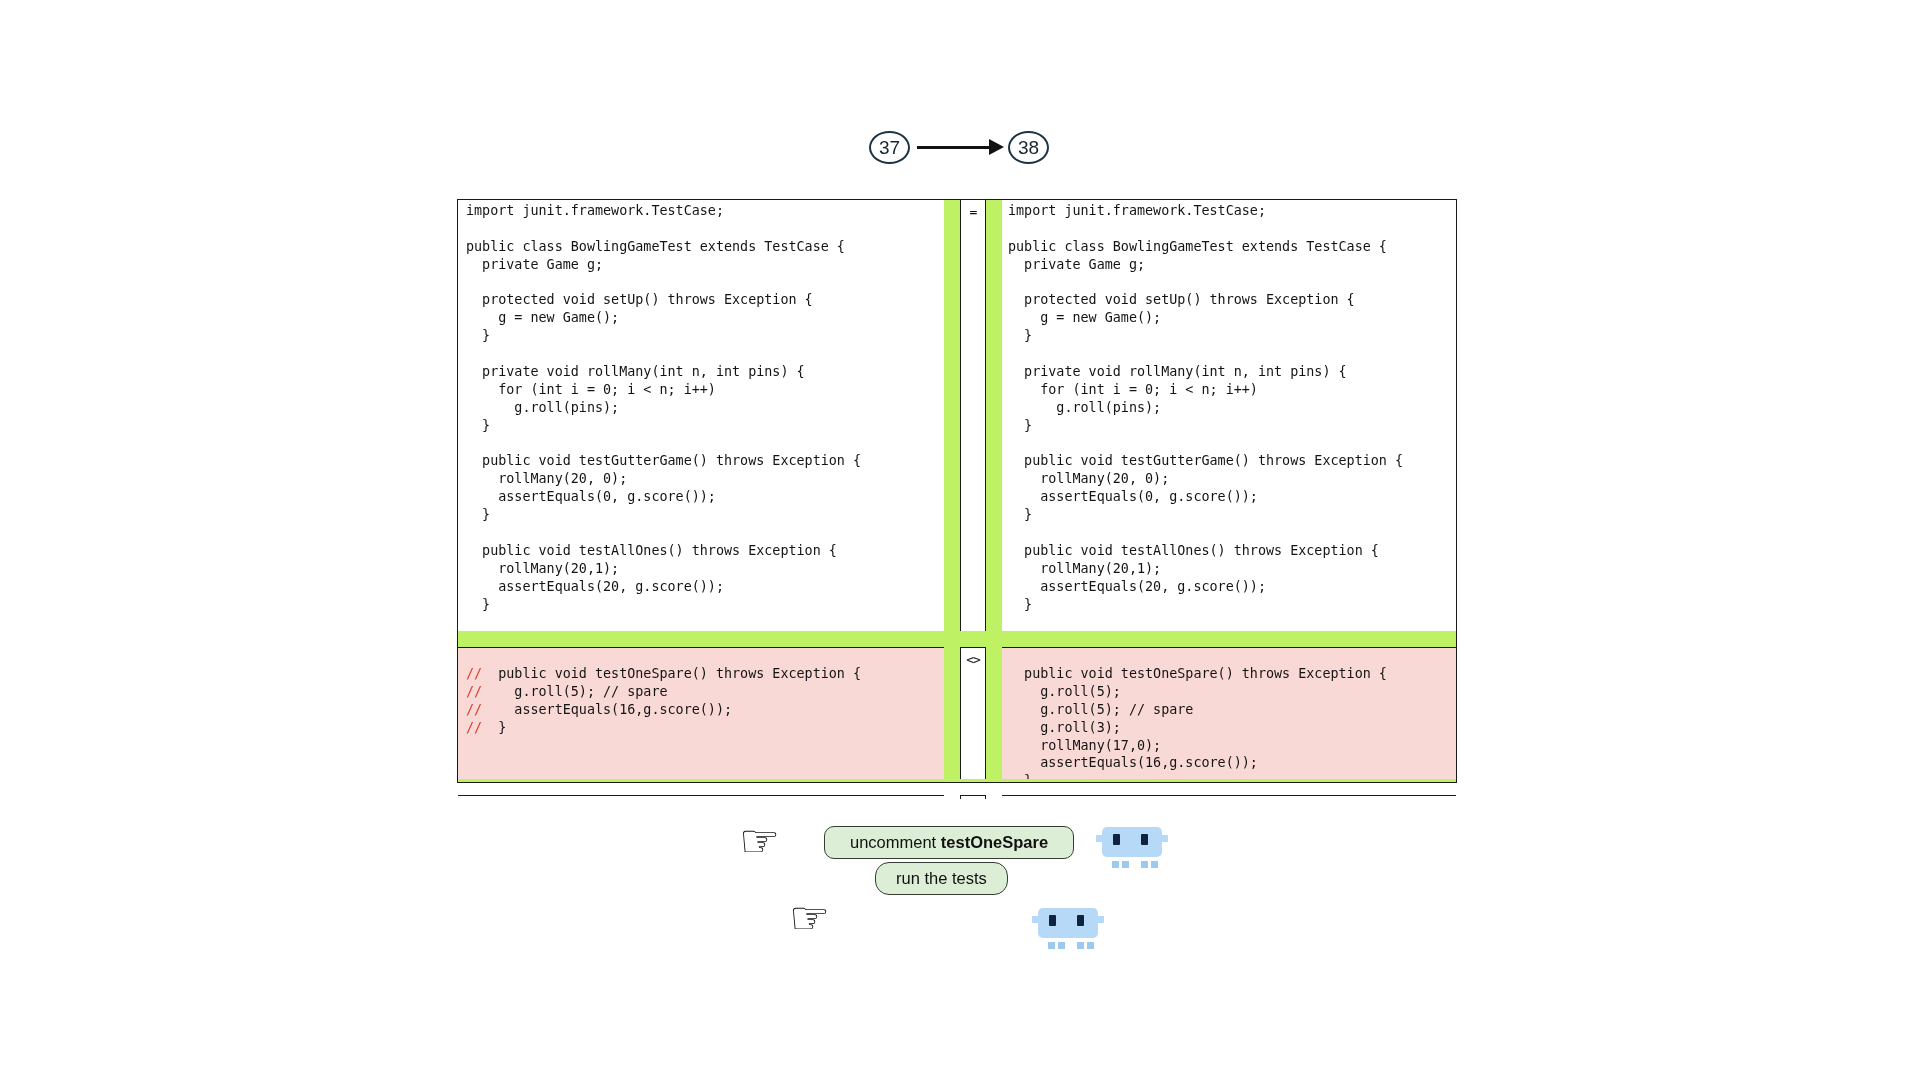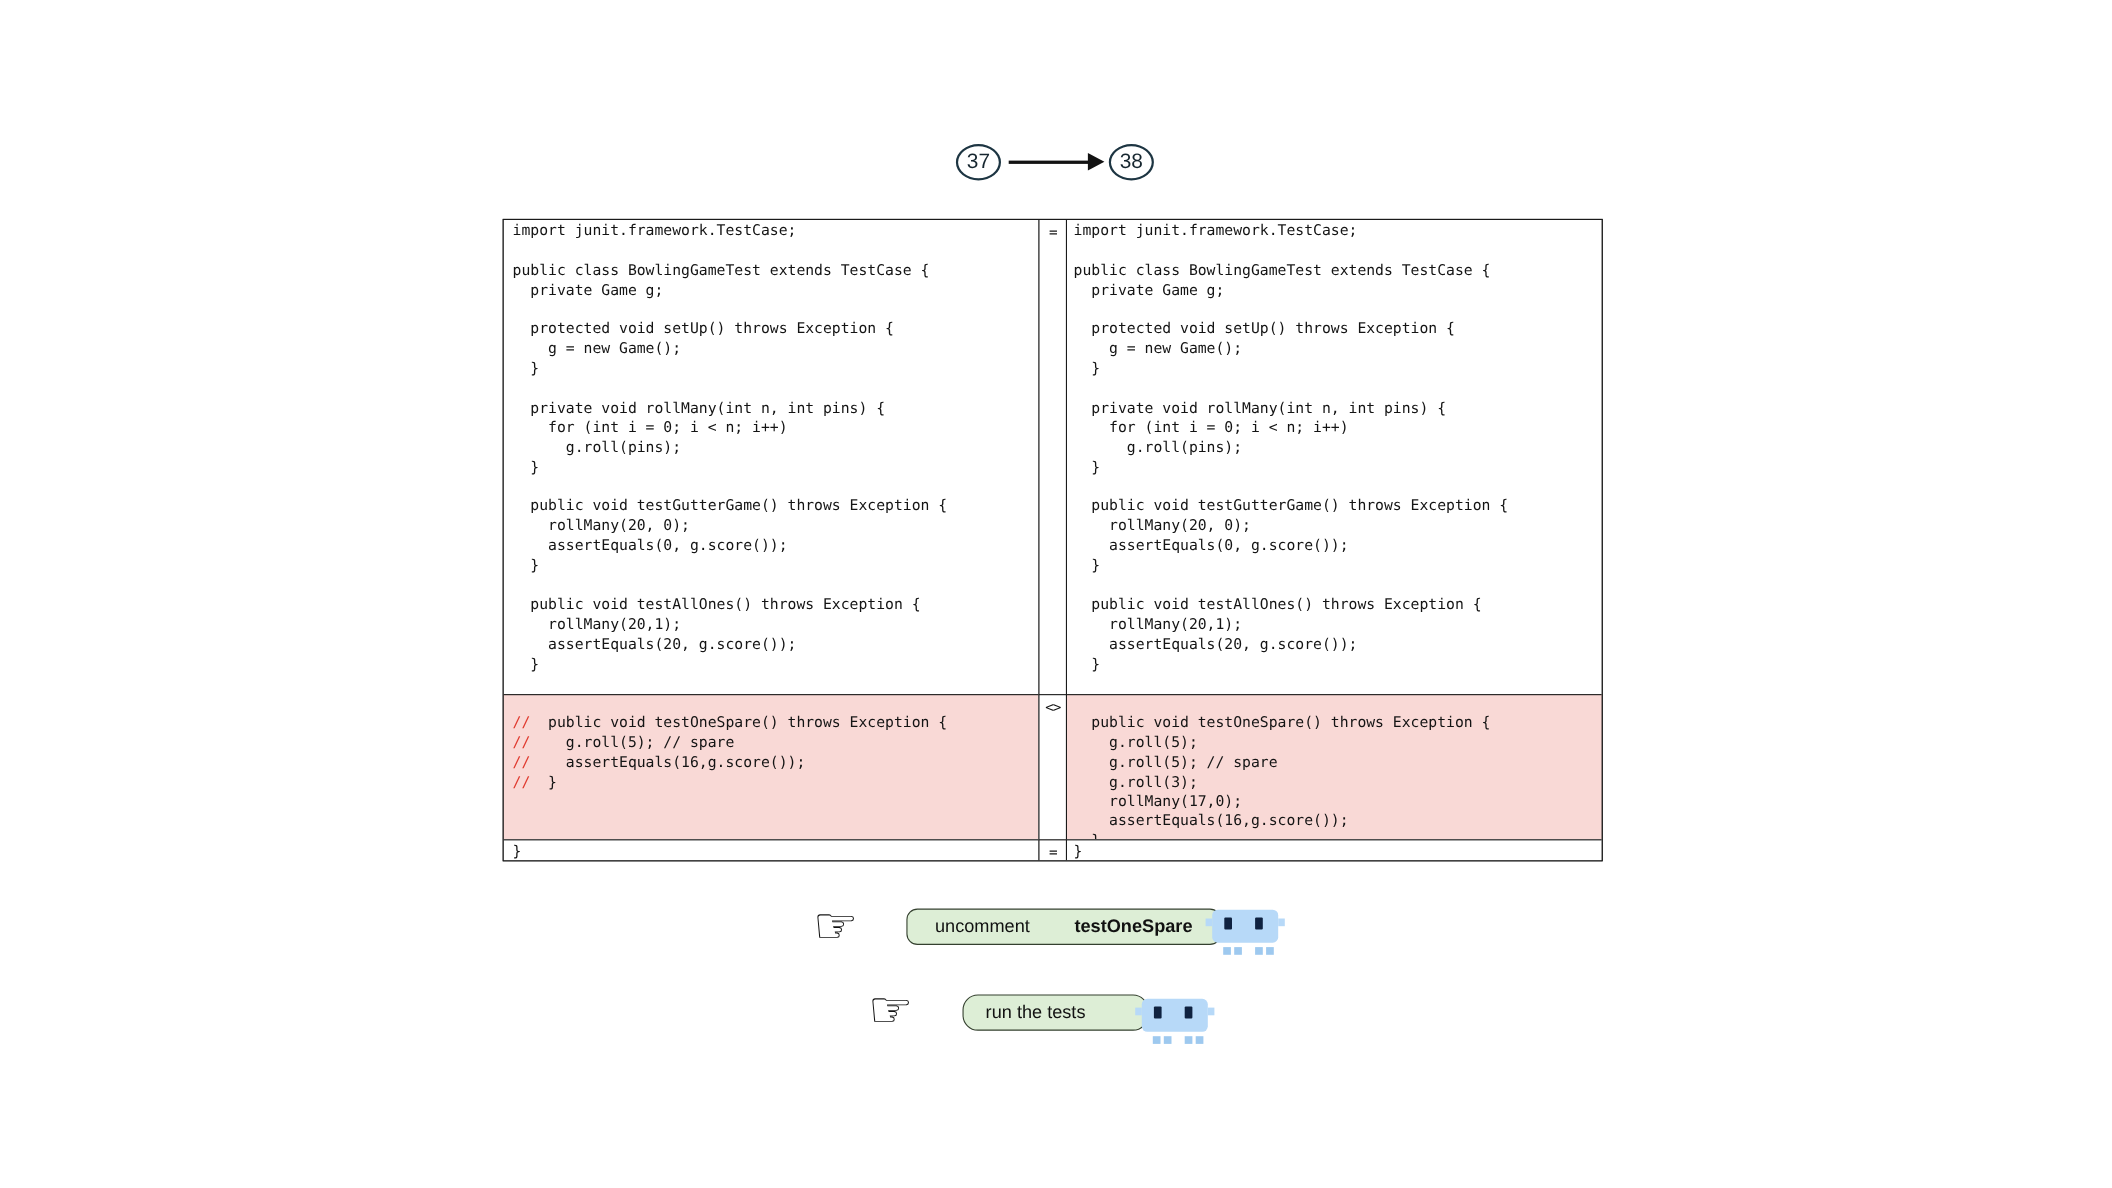--- a/index.html
+++ b/index.html
@@ -14,21 +14,21 @@
   #c37{left:869px;top:131px;}
   #c38{left:1008px;top:131px;}
   .arrowline{position:absolute;left:917px;top:146px;width:74px;height:3.4px;background:#121212;}
   .arrowhead{position:absolute;left:989px;top:139.2px;width:0;height:0;
              border-left:15px solid #121212;border-top:8.6px solid transparent;border-bottom:8.6px solid transparent;}
 
   
   #difftable{position:absolute;left:457px;top:199px;width:1000px;height:584px;
              box-sizing:border-box;border:1.7px solid var(--table_border,#1a1a1a);
              display:grid;grid-template-columns:486px 26px 1fr;grid-template-rows:431px 132px 1fr;
-             background:#000000;}
+             background:#bef264;gap:16px;}
   .cell{box-sizing:border-box;overflow:hidden;background:#fff;}
   .cell.bt{border-top:1.4px solid var(--table_border,#1a1a1a);}
   .cell.gutter{border-left:1.4px solid var(--table_border,#1a1a1a);
                border-right:1.4px solid var(--table_border,#1a1a1a);
                text-align:center;padding-top:3px;
                font:13px/17px "DejaVu Sans Mono","Liberation Mono",monospace;color:#111;}
   .cell.gutter .marker{letter-spacing:-1px;}
   .cell.code{font:13.4px/17.9px "DejaVu Sans Mono","Liberation Mono",monospace;color:#141414;
              padding:2px 4px 0 8px;}
   .cell.code.right{padding-left:6px;}
@@ -36,24 +36,24 @@
   .line{height:17.9px;white-space:pre;}
   .cmt{color:var(--comment_red,#e03a2e);}
 
   
   .hand{position:absolute;font-family:"DejaVu Sans",sans-serif;font-size:46px;line-height:48px;color:#111;}
   #hand1{left:739px;top:817px;}
   #hand2{left:789px;top:894px;}
   .action-btn{position:absolute;height:33px;box-sizing:border-box;white-space:pre;
               background:var(--button_bg,#ddeed6);border:1.7px solid var(--button_border,#34402f);
               border-radius:10px;font:16.5px "Liberation Sans",sans-serif;color:#111;
-              display:flex;align-items:center;padding:0 25px;cursor:pointer;gap:36px;}
+              display:flex;align-items:center;padding:0 25px;cursor:pointer;}
   .action-btn b{font-weight:bold;text-align:right;}
   #btn1{left:824px;top:826px;}
-  #btn2{left:875px;top:904px;padding:0 20px;border-radius:14px;}
+  #btn2{left:875px;top:862px;padding:0 20px;border-radius:14px;}
 
   
   .robot{position:absolute;width:60px;height:30px;background:var(--robot_body,#b7d9f8);border-radius:5px;}
   .robot .ear{position:absolute;width:6px;height:7px;top:8px;background:var(--robot_body,#b7d9f8);}
   .robot .ear.l{left:-6px;}
   .robot .ear.r{right:-6px;}
   .robot .eye{position:absolute;width:7px;height:11px;top:7px;background:var(--robot_eye,#0f2240);border-radius:1px;}
   .robot .eye.l{left:11px;}
   .robot .eye.r{left:39px;}
   .robot .foot{position:absolute;width:7px;height:7px;top:34px;background:var(--robot_feet,#9ec9ef);}

